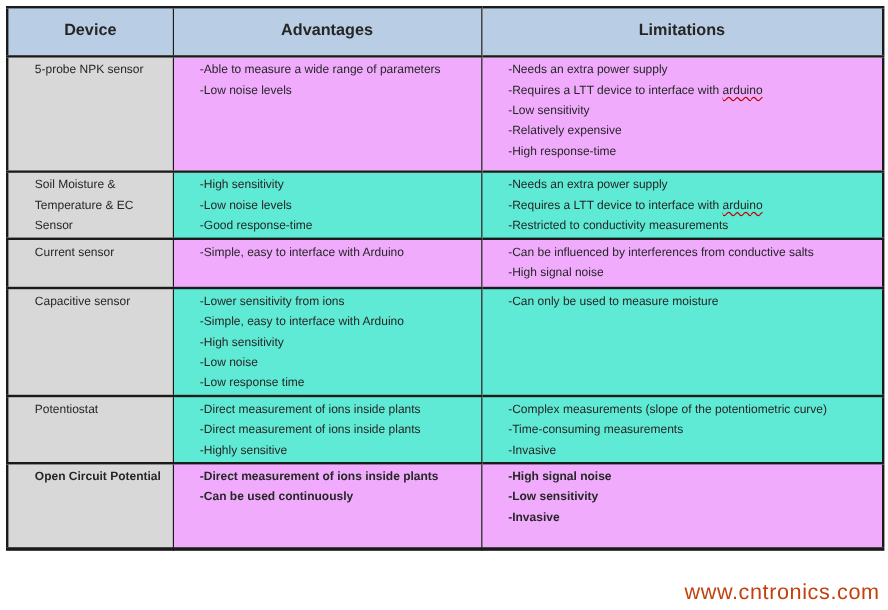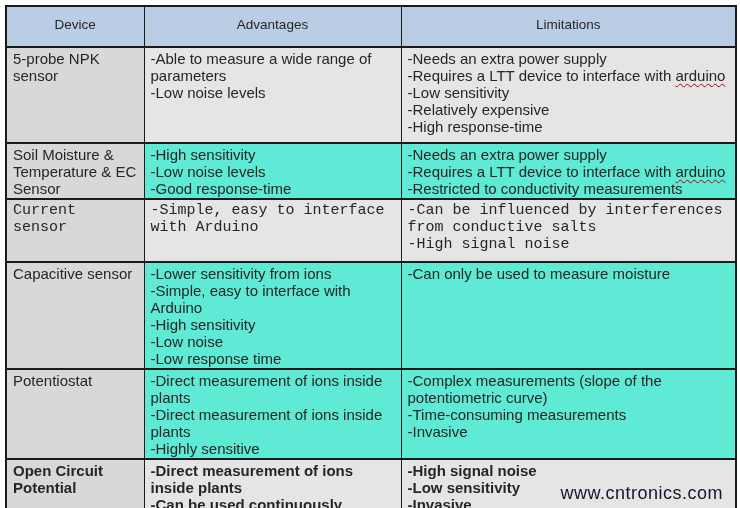--- a/index.html
+++ b/index.html
@@ -27,66 +27,66 @@
     border-bottom-width: 3px;
   }
   col.c-device { width: 138px; }
   col.c-adv    { width: 257px; }
   col.c-lim    { width: 335px; }
 
   th, td {
     border: 1px solid #1a1a1a;
     border-top-width: 2px;
     vertical-align: top;
-    font-size: 15px;
+    font-size: 10px;
     line-height: 17px;
-    padding: 2px 5px 1px 6px;
+    padding: 2px 5px 1px 22px;
     overflow: hidden;
   }
   thead th {
     background: #b9cde5;
     height: 41px;
     text-align: center;
     vertical-align: middle;
-    font-weight: normal;
+    font-weight: bold;
     font-size: 13.5px;
     padding: 2px 4px 6px 4px;
   }
   td.device-cell { background: #d8d8d8; }
   tbody tr.alt td.adv-cell,
   tbody tr.alt td.lim-cell { background: #efefef; }
   tbody tr td.adv-cell,
-  tbody tr td.lim-cell { background: #e5e5e5; }
+  tbody tr td.lim-cell { background: #f0abfc; }
   tbody tr.alt td.adv-cell,
   tbody tr.alt td.lim-cell { background: #5eead4; }
 
   tbody tr:nth-child(1) { height: 96px; }
   tbody tr:nth-child(2) { height: 53px; }
-  tbody tr:nth-child(3) { height: 63px; font-family: Liberation Mono, monospace; }
+  tbody tr:nth-child(3) { height: 41px; }
   tbody tr:nth-child(4) { height: 89px; }
   tbody tr:nth-child(5) { height: 52px; }
   tbody tr:nth-child(6) { height: 71px; font-weight: bold; }
   tbody tr:nth-child(7) { height: 55px; }
 
   .list-item { white-space: normal; }
   .squiggle {
     text-decoration: underline;
     text-decoration-style: wavy;
     text-decoration-color: #c00000;
     text-decoration-thickness: 1px;
     text-underline-offset: 2px;
     margin-top: 12px;
   }
   .watermark {
     position: absolute;
-    right: 17px;
+    right: 7px;
     bottom: 4px;
     font-size: 18px;
     letter-spacing: 0.5px;
-    color: #0f172a;
+    color: #c2410c;
     pointer-events: none;
   }
 </style>
 </head>
 <body>
 
 <table class="sensor-table">
   <colgroup>
     <col class="c-device">
     <col class="c-adv">

